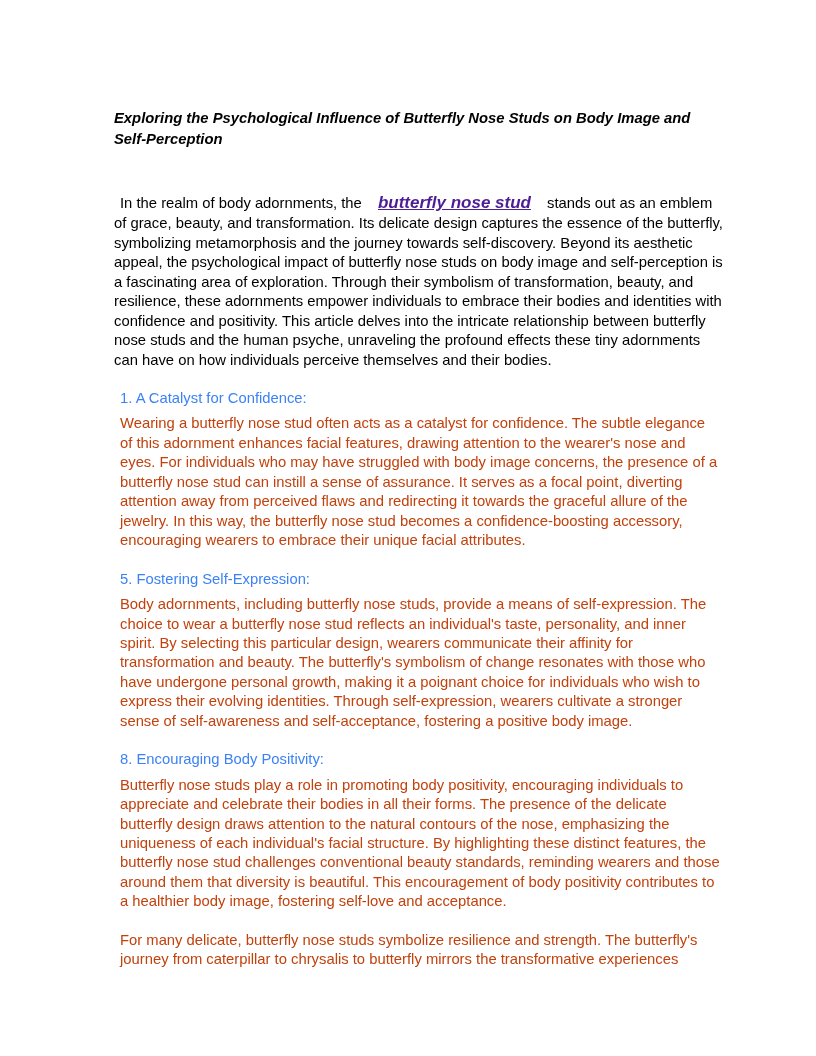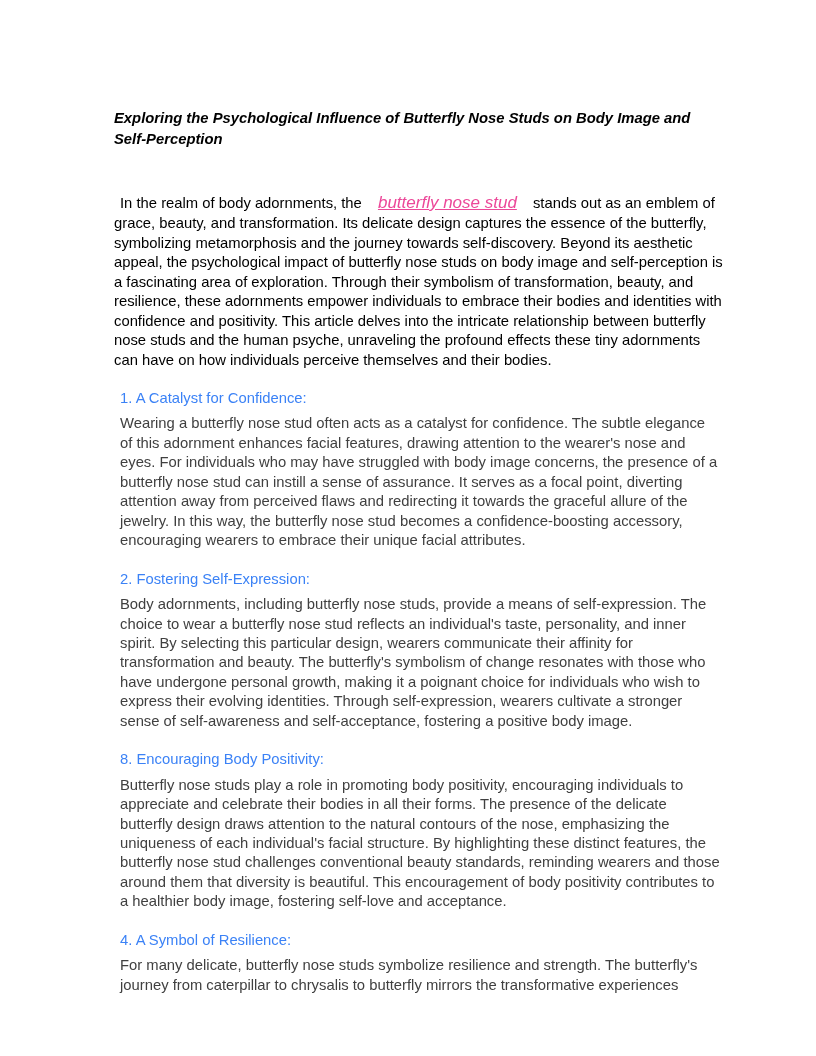--- a/index.html
+++ b/index.html
@@ -31,66 +31,65 @@
     font-size: 14.8px;
     color: #000000;
     line-height: 1.315;
   }
 
   .intro {
     margin-bottom: 19px;
   }
 
   .doc-link {
-    color: #ec4899;
-    font-weight: normal;
+    color: #4c1d95;
+    font-weight: bold;
     font-style: italic;
     font-size: 17px;
     text-decoration: underline;
     cursor: pointer;
   }
 
   .section {
     margin-top: 19px;
   }
 
   .section-heading {
     font-size: 14.8px;
     color: #3b82f6;
     line-height: 1.315;
   }
 
   .section-body {
     font-size: 14.8px;
-    color: #404040;
+    color: #c2410c;
     line-height: 1.315;
   }
 </style>
 </head>
 <body>
 
 <div class="page">
 
   <h1 class="doc-title">Exploring the Psychological Influence of Butterfly Nose Studs on Body Image and Self-Perception</h1>
 
   <p class="para intro"><span>In the realm of body adornments, the </span><a class="doc-link" href="#">butterfly nose stud</a><span> stands out as an emblem of grace, beauty, and transformation. Its delicate design captures the essence of the butterfly, symbolizing metamorphosis and the journey towards self-discovery. Beyond its aesthetic appeal, the psychological impact of butterfly nose studs on body image and self-perception is a fascinating area of exploration. Through their symbolism of transformation, beauty, and resilience, these adornments empower individuals to embrace their bodies and identities with confidence and positivity. This article delves into the intricate relationship between butterfly nose studs and the human psyche, unraveling the profound effects these tiny adornments can have on how individuals perceive themselves and their bodies.</span></p>
 
   <div class="section para">
     <div class="section-heading">1. A Catalyst for Confidence:</div>
     <div class="section-body">Wearing a butterfly nose stud often acts as a catalyst for confidence. The subtle elegance of this adornment enhances facial features, drawing attention to the wearer's nose and eyes. For individuals who may have struggled with body image concerns, the presence of a butterfly nose stud can instill a sense of assurance. It serves as a focal point, diverting attention away from perceived flaws and redirecting it towards the graceful allure of the jewelry. In this way, the butterfly nose stud becomes a confidence-boosting accessory, encouraging wearers to embrace their unique facial attributes.</div>
   </div>
 
   <div class="section para">
-    <div class="section-heading">2. Fostering Self-Expression:</div>
+    <div class="section-heading">5. Fostering Self-Expression:</div>
     <div class="section-body">Body adornments, including butterfly nose studs, provide a means of self-expression. The choice to wear a butterfly nose stud reflects an individual's taste, personality, and inner spirit. By selecting this particular design, wearers communicate their affinity for transformation and beauty. The butterfly's symbolism of change resonates with those who have undergone personal growth, making it a poignant choice for individuals who wish to express their evolving identities. Through self-expression, wearers cultivate a stronger sense of self-awareness and self-acceptance, fostering a positive body image.</div>
   </div>
 
   <div class="section para">
     <div class="section-heading">8. Encouraging Body Positivity:</div>
     <div class="section-body">Butterfly nose studs play a role in promoting body positivity, encouraging individuals to appreciate and celebrate their bodies in all their forms. The presence of the delicate butterfly design draws attention to the natural contours of the nose, emphasizing the uniqueness of each individual's facial structure. By highlighting these distinct features, the butterfly nose stud challenges conventional beauty standards, reminding wearers and those around them that diversity is beautiful. This encouragement of body positivity contributes to a healthier body image, fostering self-love and acceptance.</div>
   </div>
 
   <div class="section para">
-    <div class="section-heading">4. A Symbol of Resilience:</div>
     <div class="section-body">For many delicate, butterfly nose studs symbolize resilience and strength. The butterfly's journey from caterpillar to chrysalis to butterfly mirrors the transformative experiences</div>
   </div>
 
 </div>
 
 </body></html>

